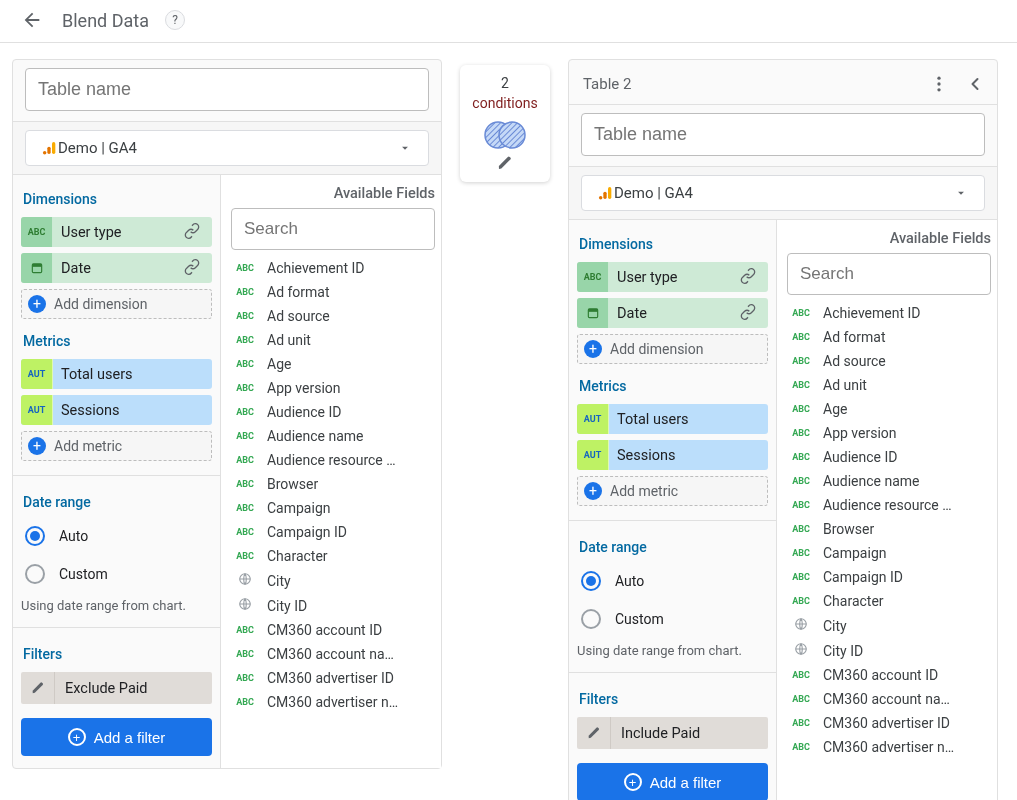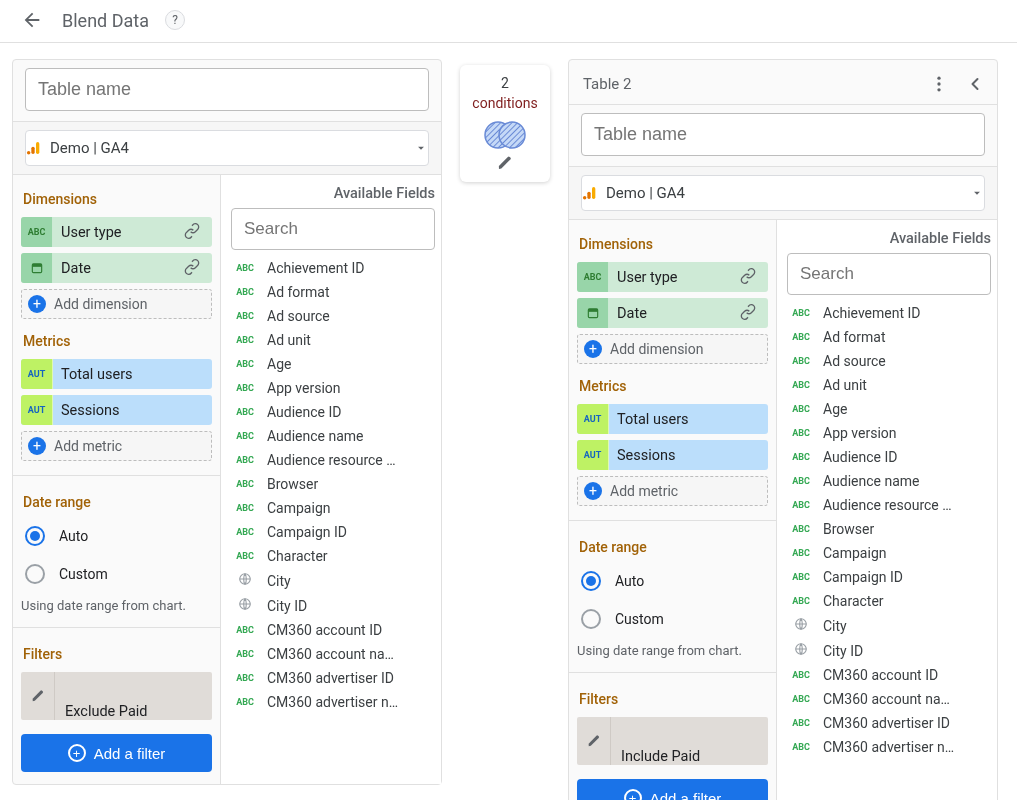--- a/index.html
+++ b/index.html
@@ -90,46 +90,46 @@
     font-size: 18px;
     padding: 10px 12px;
     border: 1px solid #bdbdbd;
     border-radius: 4px;
     color: #0369a1;
     background: #fff;
   }
   .ds-wrap { padding: 8px 12px; border-bottom: 1px solid #e0e0e0; background:#f6f6f6;}
   .ds-select {
     display: flex; align-items: center;
-    gap: 8px;
+    gap: 0;
     background: #fff;
     border: 1px solid #dadce0;
     border-radius: 4px;
-    padding: 8px 0;
+    padding: 8px 16px;
     cursor: pointer;
   }
   .ds-logo { width: 16px; height: 18px; }
   .ds-select .name { flex: 1; font-size: 15px; color: #3c4043; }
 
   
   .cols { display: flex; }
   .config-col {
     width: 208px;
     border-right: 1px solid #e0e0e0;
     padding: 12px 8px 12px 8px;
     display: flex; flex-direction: column; gap: 6px;
   }
   .fields-col {
     flex: 1;
     padding: 10px 6px 0 10px;
     background: #fff;
     position: relative;
   }
   .sec-title {
-    font-size: 14px; color: #a16207; font-weight: 500;
+    font-size: 14px; color: #0369a1; font-weight: 500;
     margin: 4px 2px 4px 2px;
   }
   .chip {
     display: flex; align-items: center;
     border-radius: 3px;
     height: 30px;
     padding: 0 6px 0 0;
     overflow: hidden;
   }
   .chip .badge {
@@ -166,22 +166,22 @@
   .radio {
     width: 20px; height: 20px; border: 2px solid #9aa0a6; border-radius:50%;
     position:relative;
   }
   .radio.sel { border-color: #1a73e8; }
   .radio.sel::after {
     content:""; position:absolute; inset:3px; border-radius:50%; background:#1a73e8;
   }
   .note { font-size: 13px; color:#5f6368; margin-top:2px; }
   .filter-chip {
-    height: 48px; background:#e0dcd8; border-radius:2px;
-    display:flex; align-items:flex-end;
+    height: 32px; background:#e0dcd8; border-radius:2px;
+    display:flex; align-items:center;
   }
   .filter-chip .ico {
     width:34px; height:100%; display:flex;align-items:center;justify-content:center;
     border-right:1px solid #cfcac5;
     color:#5f6368;
   }
   .filter-chip .label { padding:0 10px; font-size:14.5px; }
   .add-filter-btn {
     margin-top:8px;
     height: 38px; background:#1a73e8; color:#fff; border:none; border-radius:4px;

